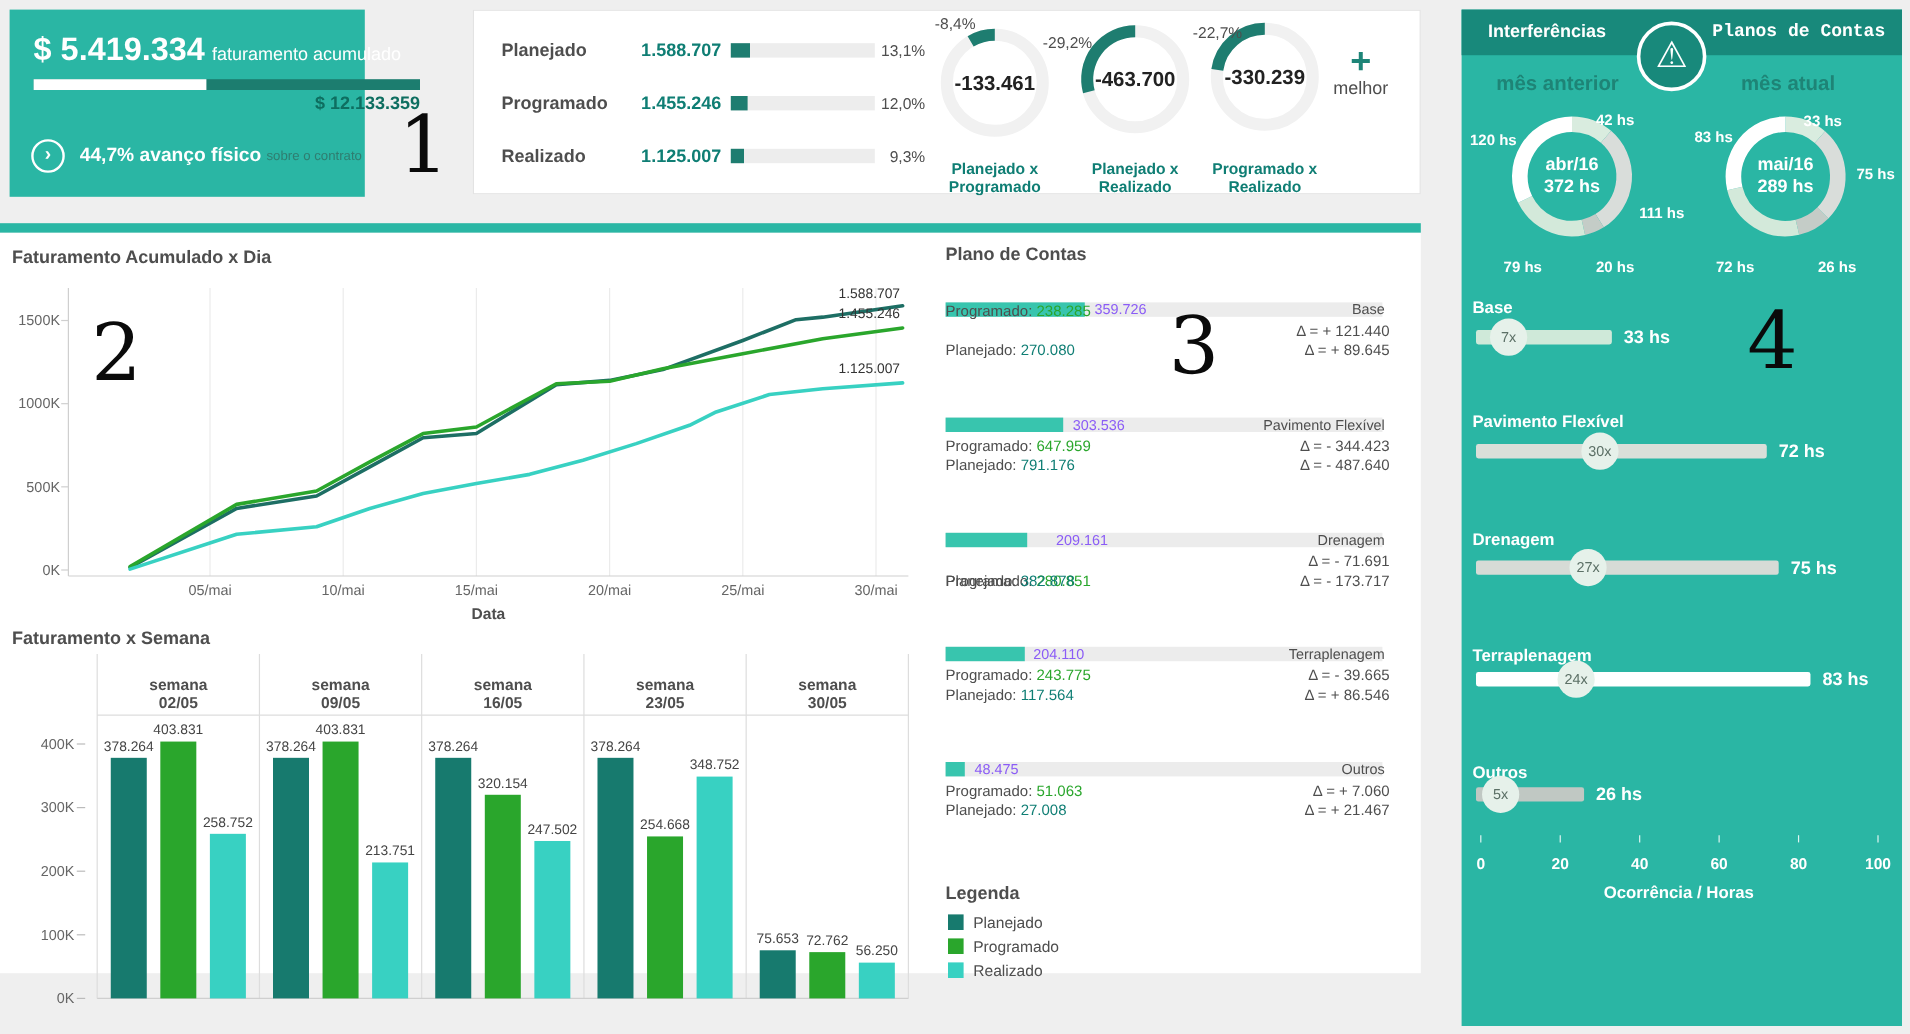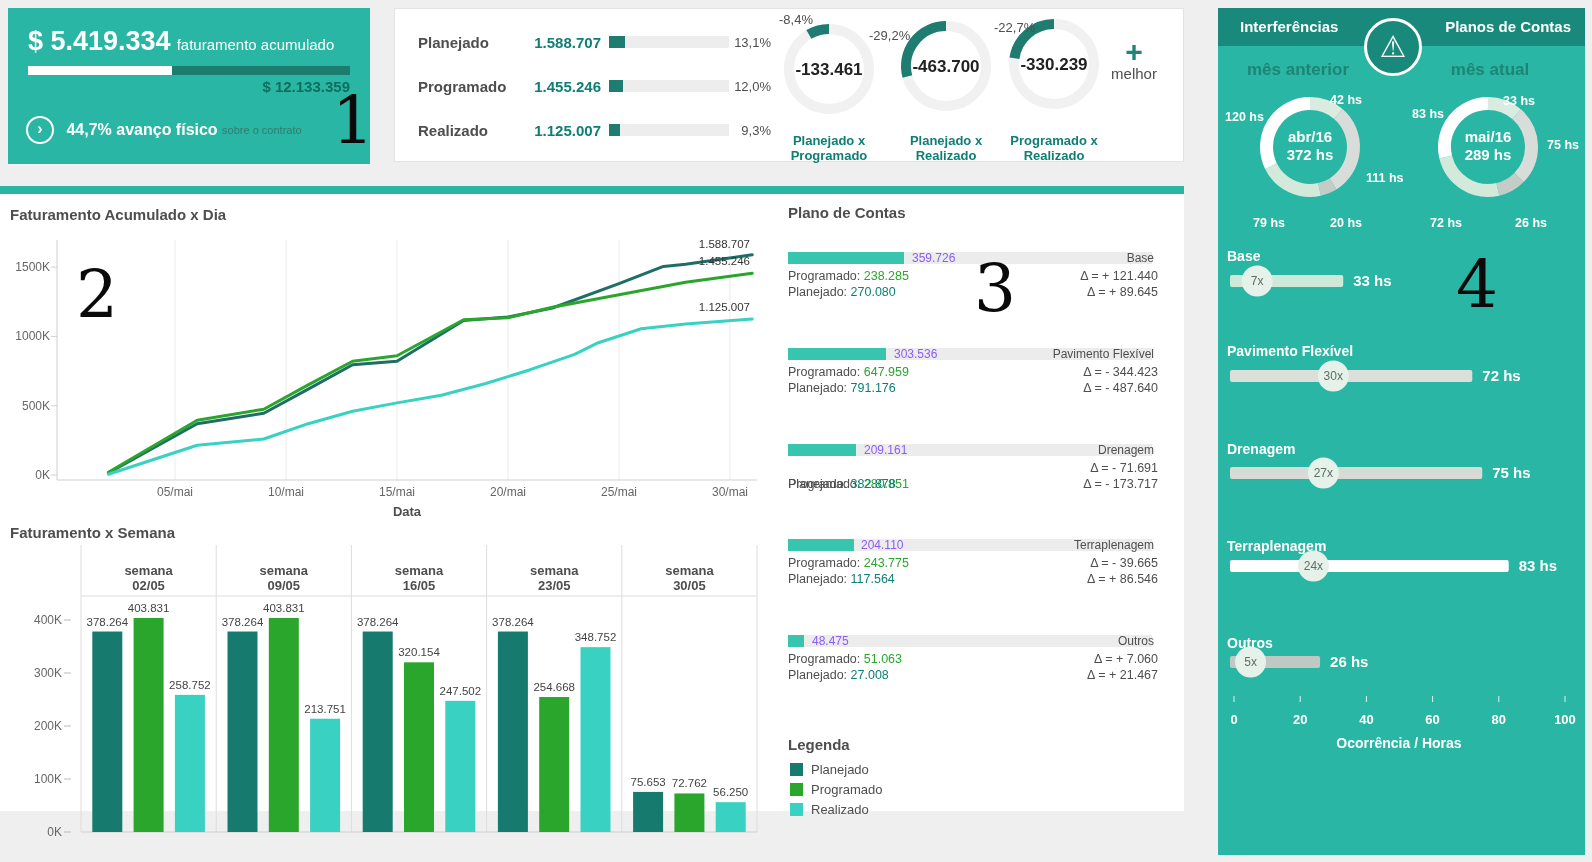--- a/index.html
+++ b/index.html
@@ -1,20 +1,20 @@
 <!DOCTYPE html>
 <html><head>
 <meta charset="utf-8">
 <style>
   html,body{margin:0;padding:0;background:#efefef;width:1592px;height:862px;overflow:hidden;
     font-family:"Liberation Sans",sans-serif;}
   #page{position:relative;width:1592px;height:862px;}
 
   
-  #summary-card{position:absolute;left:8px;top:8px;width:362px;height:156px;background:#2ab6a4;}
+  #summary-card{position:absolute;left:8px;top:8px;width:296px;height:156px;background:#2ab6a4;}
   #summary-card .amount-row{position:absolute;left:20px;top:18px;color:#fff;white-space:nowrap;}
   #summary-card .amount{font-size:27px;font-weight:bold;}
   #summary-card .amount-cap{font-size:15px;margin-left:6px;}
   #summary-card .progress{position:absolute;left:20px;top:58px;width:322px;height:9px;background:#1c7d6f;}
   #summary-card .progress-done{height:9px;background:#ffffff;}
   #summary-card .total{position:absolute;left:20px;top:70px;width:322px;text-align:right;
     font-size:15px;font-weight:bold;color:#0e6e60;}
   #summary-card .advance-row{position:absolute;left:18px;top:108px;white-space:nowrap;}
   .chev-circle{display:inline-block;width:24px;height:24px;border:2px solid #fff;border-radius:50%;
     color:#fff;text-align:center;line-height:22px;font-size:16px;font-weight:bold;vertical-align:middle;margin-right:8px;}
@@ -59,21 +59,21 @@
   #legend .chart-title{position:absolute;left:0;top:0;}
   .legend-row{position:absolute;left:2px;height:16px;white-space:nowrap;}
   .legend-swatch{display:inline-block;width:13px;height:13px;vertical-align:middle;margin-right:8px;}
   .legend-label{font-size:13px;color:#4e4e4e;vertical-align:middle;}
 
   
   #interf-panel{position:absolute;left:1218px;top:8px;width:367px;height:847px;background:#2ab6a4;}
   .interf-header{position:absolute;left:0;top:0;width:367px;height:38px;background:#18897b;
     color:#fff;font-size:15px;font-weight:bold;line-height:38px;}
   .interf-header .hl{position:absolute;left:22px;}
-  .interf-header .hr{position:absolute;right:14px;}
+  .interf-header .hr{position:absolute;right:14px;font-family:Liberation Mono, monospace;}
   .warn-circle{position:absolute;left:146px;top:10px;width:52px;height:52px;background:#18897b;
     border:3px solid #fff;border-radius:50%;text-align:center;z-index:3;}
   .warn-circle span{color:#fff;font-size:30px;line-height:52px;}
   .mes{position:absolute;top:52px;width:120px;text-align:center;font-size:17px;font-weight:bold;color:#1e8476;}
   .mes-l{left:20px;} .mes-r{left:212px;}
   #interf-svg{position:absolute;left:0;top:0;}
 
   
   .ann{position:absolute;font-family:"DejaVu Serif",serif;font-size:66px;line-height:1;color:#0a0a0a;z-index:9;}
   #ann1{left:332px;top:88px;}
@@ -249,41 +249,41 @@
 
     <div id="plano">
       <div class="chart-title">Plano de Contas</div>
       <div id="plano-items">
           <div>
             <div class="plano-track" style="top:52px">
               <div class="plano-fill" style="width:116px"></div>
             </div>
             <div class="plano-val" style="top:52px;left:124px">359.726</div>
             <div class="plano-name" style="top:52px">Base</div>
-            <div class="plano-line" style="top:69px"><span>Programado:</span> <span class="pv-green">238.285</span></div>
+            <div class="plano-line" style="top:52px"><span>Programado:</span> <span class="pv-green">238.285</span></div>
             <div class="plano-line" style="top:85px"><span>Planejado:</span> <span class="pv-teal">270.080</span></div>
             <div class="plano-delta" style="top:69px">Δ = + 121.440</div>
             <div class="plano-delta" style="top:85px">Δ = + 89.645</div>
           </div>
           <div>
             <div class="plano-track" style="top:148px">
               <div class="plano-fill" style="width:98px"></div>
             </div>
             <div class="plano-val" style="top:148px;left:106px">303.536</div>
             <div class="plano-name" style="top:148px">Pavimento Flexível</div>
             <div class="plano-line" style="top:165px"><span>Programado:</span> <span class="pv-green">647.959</span></div>
             <div class="plano-line" style="top:181px"><span>Planejado:</span> <span class="pv-teal">791.176</span></div>
             <div class="plano-delta" style="top:165px">Δ = - 344.423</div>
             <div class="plano-delta" style="top:181px">Δ = - 487.640</div>
           </div>
           <div>
             <div class="plano-track" style="top:244px">
               <div class="plano-fill" style="width:68px"></div>
             </div>
-            <div class="plano-val" style="top:244px;left:76px">209.161</div>
+            <div class="plano-val" style="top:244px;left:92px">209.161</div>
             <div class="plano-name" style="top:244px">Drenagem</div>
             <div class="plano-line" style="top:277px"><span>Programado:</span> <span class="pv-green">280.851</span></div>
             <div class="plano-line" style="top:277px"><span>Planejado:</span> <span class="pv-teal">382.878</span></div>
             <div class="plano-delta" style="top:261px">Δ = - 71.691</div>
             <div class="plano-delta" style="top:277px">Δ = - 173.717</div>
           </div>
           <div>
             <div class="plano-track" style="top:339px">
               <div class="plano-fill" style="width:66px"></div>
             </div>

